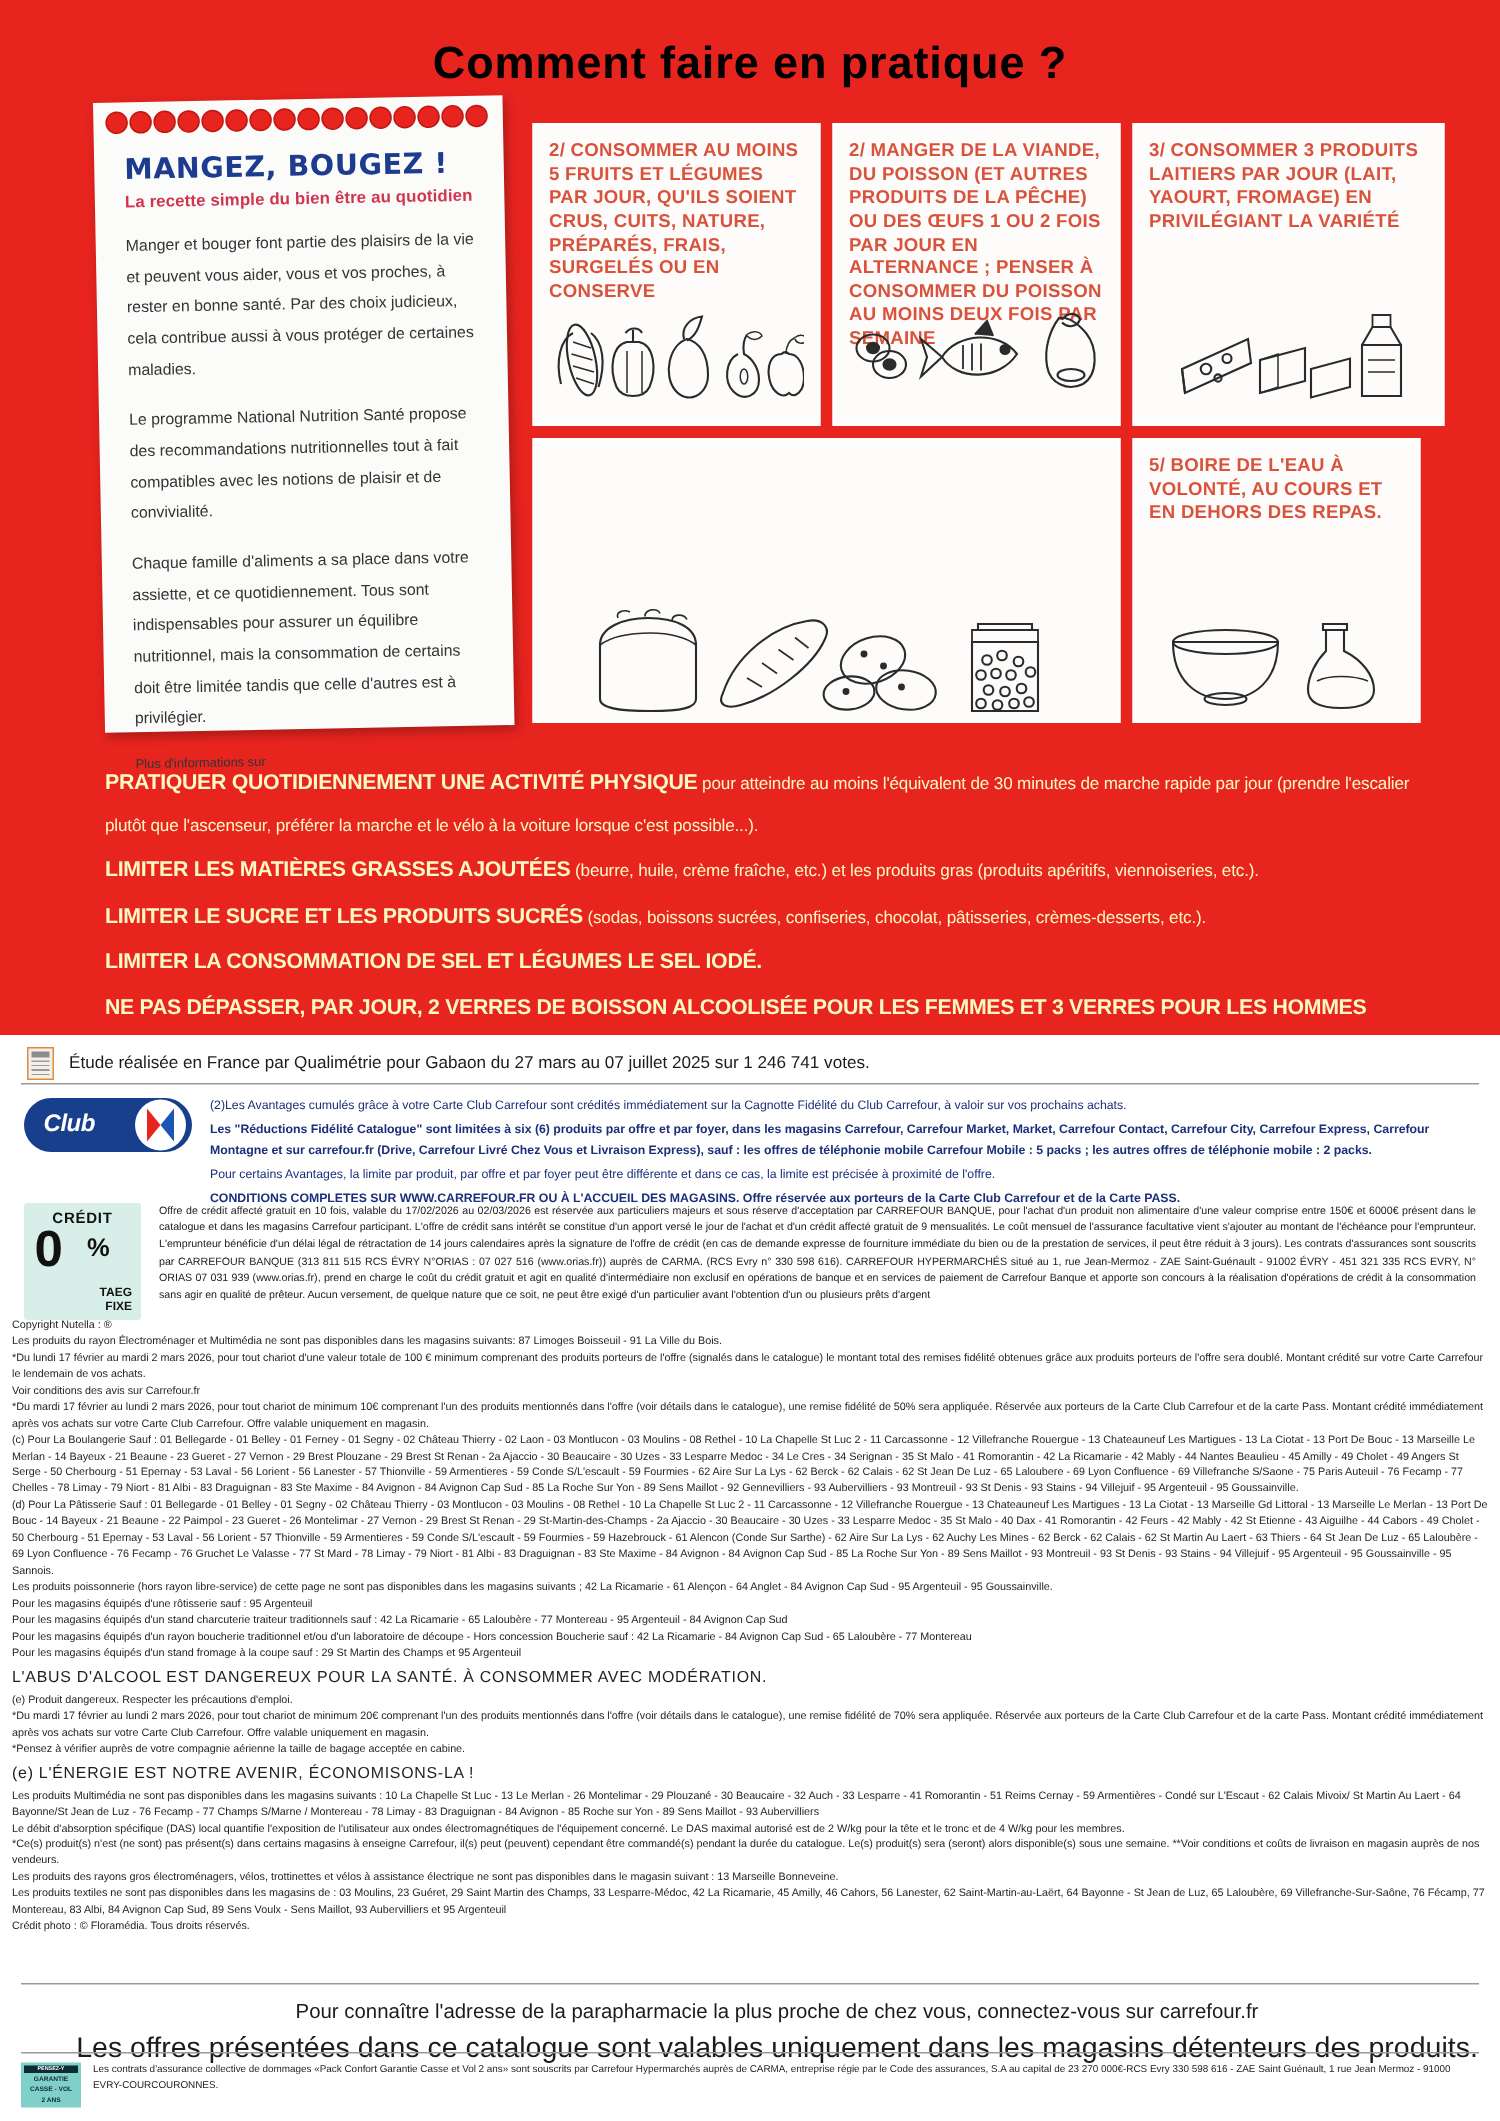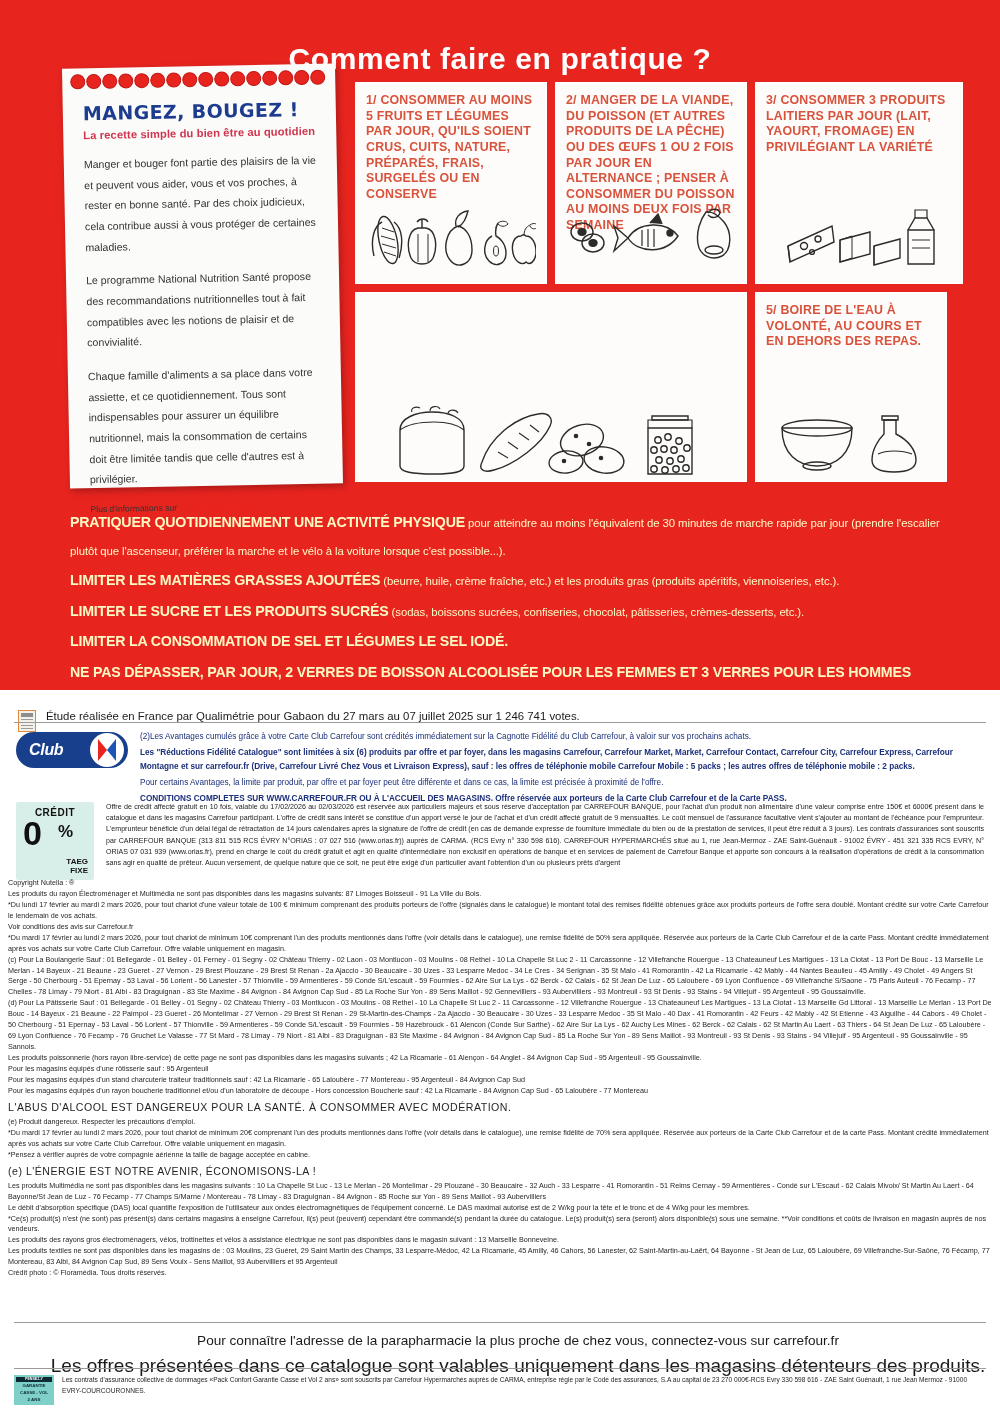--- a/index.html
+++ b/index.html
@@ -11,22 +11,22 @@
     overflow:hidden;
   }
   .page{position:relative;width:1000px;height:1414px;}
 
   
   .hero{
     position:absolute;left:0;top:0;width:1000px;height:690px;
     background:#e8241f;
   }
   .hero-title{
-    position:absolute;left:0;top:42px;width:1000px;
-    text-align:center;color:#ffffff;
+    position:absolute;left:0;top:26px;width:1000px;
+    text-align:center;color:#000000;
     font-size:30px;font-weight:bold;letter-spacing:.6px;
   }
 
   
   .notecard{
     position:absolute;left:66px;top:66px;width:273px;height:420px;
     background:#fbfbf9;
     transform:rotate(-1.1deg);
     box-shadow:2px 3px 7px rgba(0,0,0,.28);
   }
@@ -84,22 +84,22 @@
     font-weight:bold;font-size:14.2px;letter-spacing:-.2px;
     font-family:"Liberation Sans Narrow","Liberation Sans",sans-serif;
   }
   .reco span{font-size:11.4px;letter-spacing:-.1px;}
   .reco-note{font-size:11.4px;line-height:1.95;margin-top:4px;}
 
   
   .legal{position:absolute;left:0;top:690px;width:1000px;height:724px;background:#fff;}
 
   .study{
-    position:absolute;left:18px;top:20px;width:960px;
-    display:flex;gap:10px;
+    position:absolute;left:18px;top:8px;width:960px;
+    display:flex;align-items:center;gap:10px;
   }
   .study-ico{
     width:16px;height:20px;border:1.4px solid #e08a3c;background:#f3f0ea;
     position:relative;flex:none;
   }
   .study-ico::before{
     content:"";position:absolute;left:2px;top:2px;right:2px;height:4px;
     background:#8d8d8d;
   }
   .study-ico::after{
@@ -213,21 +213,21 @@
         <div class="note-p">Manger et bouger font partie des plaisirs de la vie et peuvent vous aider, vous et vos proches, à rester en bonne santé. Par des choix judicieux, cela contribue aussi à vous protéger de certaines maladies.</div>
         <div class="note-p">Le programme National Nutrition Santé propose des recommandations nutritionnelles tout à fait compatibles avec les notions de plaisir et de convivialité.</div>
         <div class="note-p">Chaque famille d'aliments a sa place dans votre assiette, et ce quotidiennement. Tous sont indispensables pour assurer un équilibre nutritionnel, mais la consommation de certains doit être limitée tandis que celle d'autres est à privilégier.</div>
         <div class="note-foot"><span>Plus d'informations sur </span><a href="#">www.mangerbouger.fr</a></div>
       </div>
     </div>
 
     <div class="tiles">
 
       <div class="tile" id="tile1">
-        <div class="tile-txt">1/ CONSOMMER AU MOINS 5 FRUITS ET LÉGUMES PAR JOUR, QU'ILS SOIENT CRUS, CUITS, NATURE, PRÉPARÉS, FRAIS, SURGELÉS OU EN CONSERVE</div>
+        <div class="tile-txt">2/ CONSOMMER AU MOINS 5 FRUITS ET LÉGUMES PAR JOUR, QU'ILS SOIENT CRUS, CUITS, NATURE, PRÉPARÉS, FRAIS, SURGELÉS OU EN CONSERVE</div>
         <div class="tile-art">
           <svg width="170" height="66" viewBox="0 0 170 66" fill="none" stroke="#2b2b2b" stroke-width="1.4">
 
             <ellipse cx="22" cy="34" rx="9" ry="24" transform="rotate(-12 22 34)"></ellipse>
             <path d="M16 16 C8 20 4 34 8 50 M28 16 C36 22 38 36 33 52"></path>
             <path d="M16 22 L28 26 M15 30 L29 34 M16 38 L30 42 M18 46 L30 50" stroke-width="1"></path>
 
             <path d="M52 22 C42 24 40 40 45 52 C49 60 63 60 67 52 C72 40 70 24 60 22 Z"></path>
             <path d="M56 22 L56 14 M51 16 C54 12 60 12 62 16"></path>
             <path d="M52 28 L52 56 M62 28 L62 56" stroke-width="1"></path>
@@ -404,20 +404,21 @@
       <p>Les produits du rayon Électroménager et Multimédia ne sont pas disponibles dans les magasins suivants: 87 Limoges Boisseuil - 91 La Ville du Bois.</p>
       <p>*Du lundi 17 février au mardi 2 mars 2026, pour tout chariot d'une valeur totale de 100 € minimum comprenant des produits porteurs de l'offre (signalés dans le catalogue) le montant total des remises fidélité obtenues grâce aux produits porteurs de l'offre sera doublé. Montant crédité sur votre Carte Carrefour le lendemain de vos achats.</p>
       <p>Voir conditions des avis sur Carrefour.fr</p>
       <p>*Du mardi 17 février au lundi 2 mars 2026, pour tout chariot de minimum 10€ comprenant l'un des produits mentionnés dans l'offre (voir détails dans le catalogue), une remise fidélité de 50% sera appliquée. Réservée aux porteurs de la Carte Club Carrefour et de la carte Pass. Montant crédité immédiatement après vos achats sur votre Carte Club Carrefour. Offre valable uniquement en magasin.</p>
       <p>(c) Pour La Boulangerie Sauf : 01 Bellegarde - 01 Belley - 01 Ferney - 01 Segny - 02 Château Thierry - 02 Laon - 03 Montlucon - 03 Moulins - 08 Rethel - 10 La Chapelle St Luc 2 - 11 Carcassonne - 12 Villefranche Rouergue - 13 Chateauneuf Les Martigues - 13 La Ciotat - 13 Port De Bouc - 13 Marseille Le Merlan - 14 Bayeux - 21 Beaune - 23 Gueret - 27 Vernon - 29 Brest Plouzane - 29  Brest St Renan - 2a Ajaccio - 30 Beaucaire - 30 Uzes - 33 Lesparre Medoc - 34 Le Cres - 34 Serignan - 35 St Malo - 41 Romorantin - 42 La Ricamarie - 42 Mably - 44 Nantes Beaulieu - 45 Amilly - 49 Cholet - 49 Angers St Serge - 50 Cherbourg - 51 Epernay - 53 Laval - 56 Lorient - 56 Lanester - 57 Thionville - 59 Armentieres - 59 Conde S/L'escault - 59 Fourmies - 62 Aire Sur La Lys - 62 Berck - 62 Calais - 62 St Jean De Luz - 65 Laloubere - 69 Lyon Confluence - 69 Villefranche S/Saone - 75 Paris Auteuil - 76 Fecamp - 77 Chelles - 78 Limay - 79 Niort - 81 Albi - 83 Draguignan - 83 Ste Maxime - 84 Avignon - 84 Avignon Cap Sud - 85 La Roche Sur Yon - 89 Sens Maillot - 92 Gennevilliers - 93 Aubervilliers - 93 Montreuil - 93 St Denis - 93 Stains - 94 Villejuif - 95 Argenteuil - 95 Goussainville.</p>
       <p>(d) Pour La Pâtisserie Sauf : 01 Bellegarde - 01 Belley - 01 Segny - 02 Château Thierry - 03 Montlucon - 03 Moulins - 08 Rethel - 10 La Chapelle St Luc 2 - 11 Carcassonne - 12 Villefranche Rouergue - 13 Chateauneuf Les Martigues - 13 La Ciotat - 13 Marseille Gd Littoral - 13 Marseille Le Merlan - 13 Port De Bouc - 14 Bayeux - 21 Beaune - 22 Paimpol - 23 Gueret - 26 Montelimar - 27 Vernon - 29 Brest St Renan - 29 St-Martin-des-Champs - 2a Ajaccio - 30 Beaucaire - 30 Uzes - 33 Lesparre Medoc - 35 St Malo - 40 Dax - 41 Romorantin - 42 Feurs - 42 Mably - 42 St Etienne - 43 Aiguilhe - 44 Cabors - 49 Cholet - 50 Cherbourg - 51 Epernay - 53 Laval - 56 Lorient - 57 Thionville - 59 Armentieres - 59 Conde S/L'escault - 59 Fourmies - 59 Hazebrouck - 61 Alencon (Conde Sur Sarthe) - 62 Aire Sur La Lys - 62 Auchy Les Mines - 62 Berck - 62 Calais - 62 St Martin Au Laert - 63 Thiers - 64 St Jean De Luz - 65 Laloubère - 69 Lyon Confluence - 76 Fecamp - 76 Gruchet Le Valasse - 77 St Mard - 78 Limay - 79 Niort - 81 Albi - 83 Draguignan - 83 Ste Maxime - 84 Avignon - 84 Avignon Cap Sud - 85 La Roche Sur Yon - 89 Sens Maillot - 93 Montreuil - 93 St Denis - 93 Stains - 94 Villejuif - 95 Argenteuil - 95 Goussainville - 95 Sannois.</p>
       <p>Les produits poissonnerie (hors rayon libre-service) de cette page ne sont pas disponibles dans les magasins suivants ; 42 La Ricamarie - 61 Alençon - 64 Anglet - 84 Avignon Cap Sud - 95 Argenteuil - 95 Goussainville.</p>
       <p>Pour les magasins équipés d'une rôtisserie sauf : 95 Argenteuil</p>
       <p>Pour les magasins équipés d'un stand charcuterie traiteur traditionnels sauf : 42 La Ricamarie - 65 Laloubère - 77 Montereau - 95 Argenteuil - 84 Avignon Cap Sud</p>
       <p>Pour les magasins équipés d'un rayon boucherie traditionnel et/ou d'un laboratoire de découpe - Hors concession Boucherie sauf : 42 La Ricamarie - 84 Avignon Cap Sud - 65 Laloubère - 77 Montereau</p>
+      <p>Pour les magasins équipés d'un stand fromage à la coupe sauf : 29 St Martin des Champs et 95 Argenteuil</p>
       <p class="big">L'ABUS D'ALCOOL EST DANGEREUX POUR LA SANTÉ. À CONSOMMER AVEC MODÉRATION.</p>
       <p>(e) Produit dangereux. Respecter les précautions d'emploi.</p>
       <p>*Du mardi 17 février au lundi 2 mars 2026, pour tout chariot de minimum 20€ comprenant l'un des produits mentionnés dans l'offre (voir détails dans le catalogue), une remise fidélité de 70% sera appliquée. Réservée aux porteurs de la Carte Club Carrefour et de la carte Pass. Montant crédité immédiatement après vos achats sur votre Carte Club Carrefour. Offre valable uniquement en magasin.</p>
       <p>*Pensez à vérifier auprès de votre compagnie aérienne la taille de bagage acceptée en cabine.</p>
       <p class="big">(e) L'ÉNERGIE EST NOTRE AVENIR, ÉCONOMISONS-LA !</p>
       <p>Les produits Multimédia ne sont pas disponibles dans les magasins suivants : 10 La Chapelle St Luc - 13 Le Merlan - 26 Montelimar - 29 Plouzané - 30 Beaucaire - 32 Auch - 33 Lesparre - 41 Romorantin - 51 Reims Cernay - 59 Armentières - Condé sur L'Escaut - 62 Calais Mivoix/ St Martin Au Laert - 64 Bayonne/St Jean de Luz - 76 Fecamp - 77 Champs S/Marne / Montereau - 78 Limay - 83 Draguignan - 84 Avignon - 85 Roche sur Yon - 89 Sens Maillot - 93 Aubervilliers</p>
       <p>Le débit d'absorption spécifique (DAS) local quantifie l'exposition de l'utilisateur aux ondes électromagnétiques de l'équipement concerné. Le DAS maximal autorisé est de 2 W/kg pour la tête et le tronc et de 4 W/kg pour les membres.</p>
       <p>*Ce(s) produit(s) n'est (ne sont) pas présent(s) dans certains magasins à enseigne Carrefour, il(s) peut (peuvent) cependant être commandé(s) pendant la durée du catalogue. Le(s) produit(s) sera (seront) alors disponible(s) sous une semaine.  **Voir conditions et coûts de livraison en magasin auprès de nos vendeurs.</p>
       <p>Les produits des rayons gros électroménagers, vélos, trottinettes et vélos à assistance électrique ne sont pas disponibles dans le magasin suivant : 13 Marseille Bonneveine.</p>
       <p>Les produits textiles ne sont pas disponibles dans les magasins de : 03 Moulins, 23 Guéret, 29 Saint Martin des Champs, 33 Lesparre-Médoc, 42 La Ricamarie, 45 Amilly, 46 Cahors, 56 Lanester, 62 Saint-Martin-au-Laërt, 64 Bayonne - St Jean de Luz, 65 Laloubère, 69 Villefranche-Sur-Saône, 76 Fécamp, 77 Montereau, 83 Albi, 84 Avignon Cap Sud, 89 Sens Voulx - Sens Maillot, 93 Aubervilliers et 95 Argenteuil</p>

